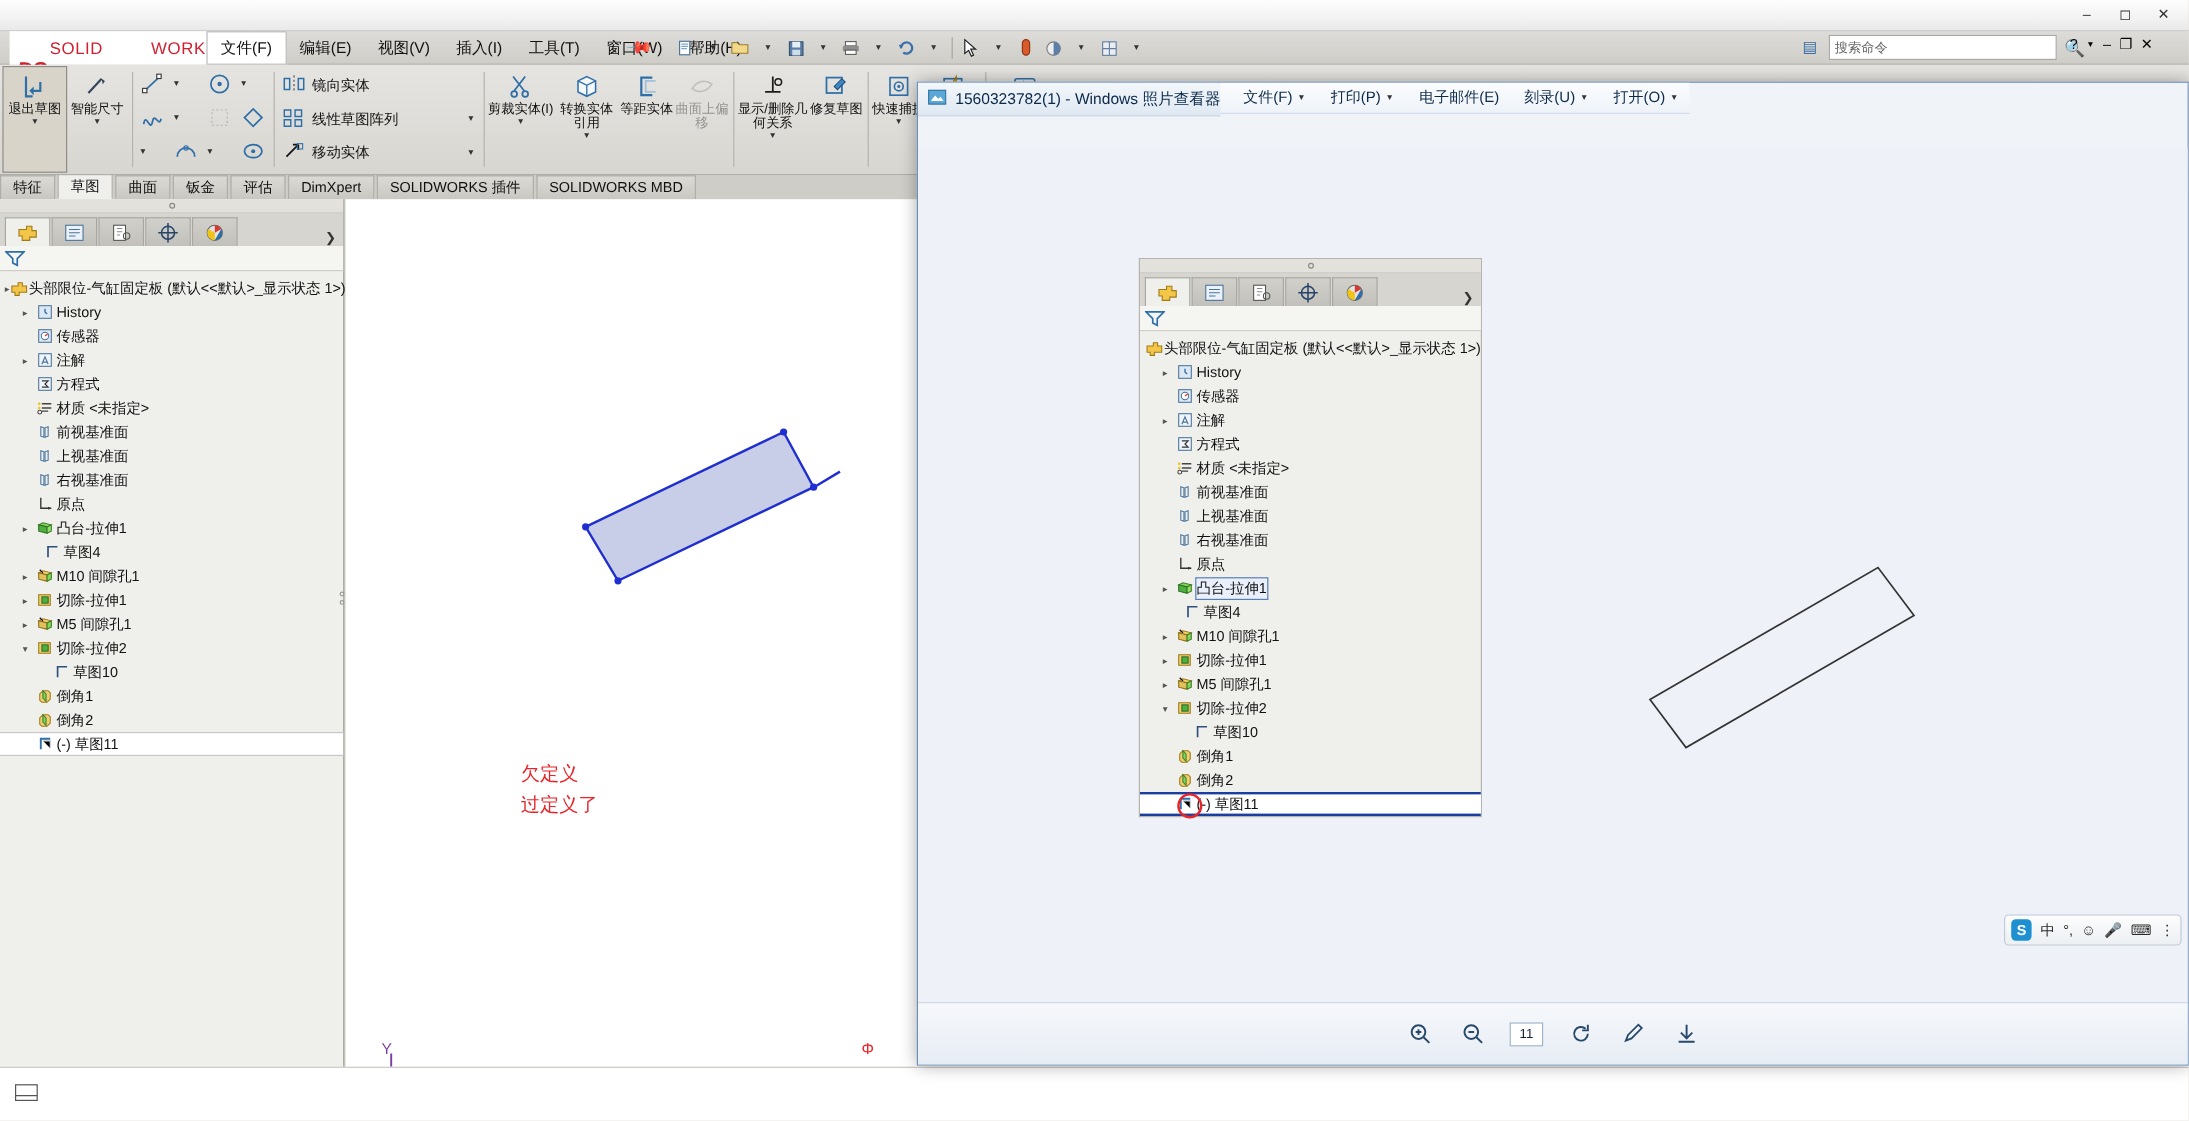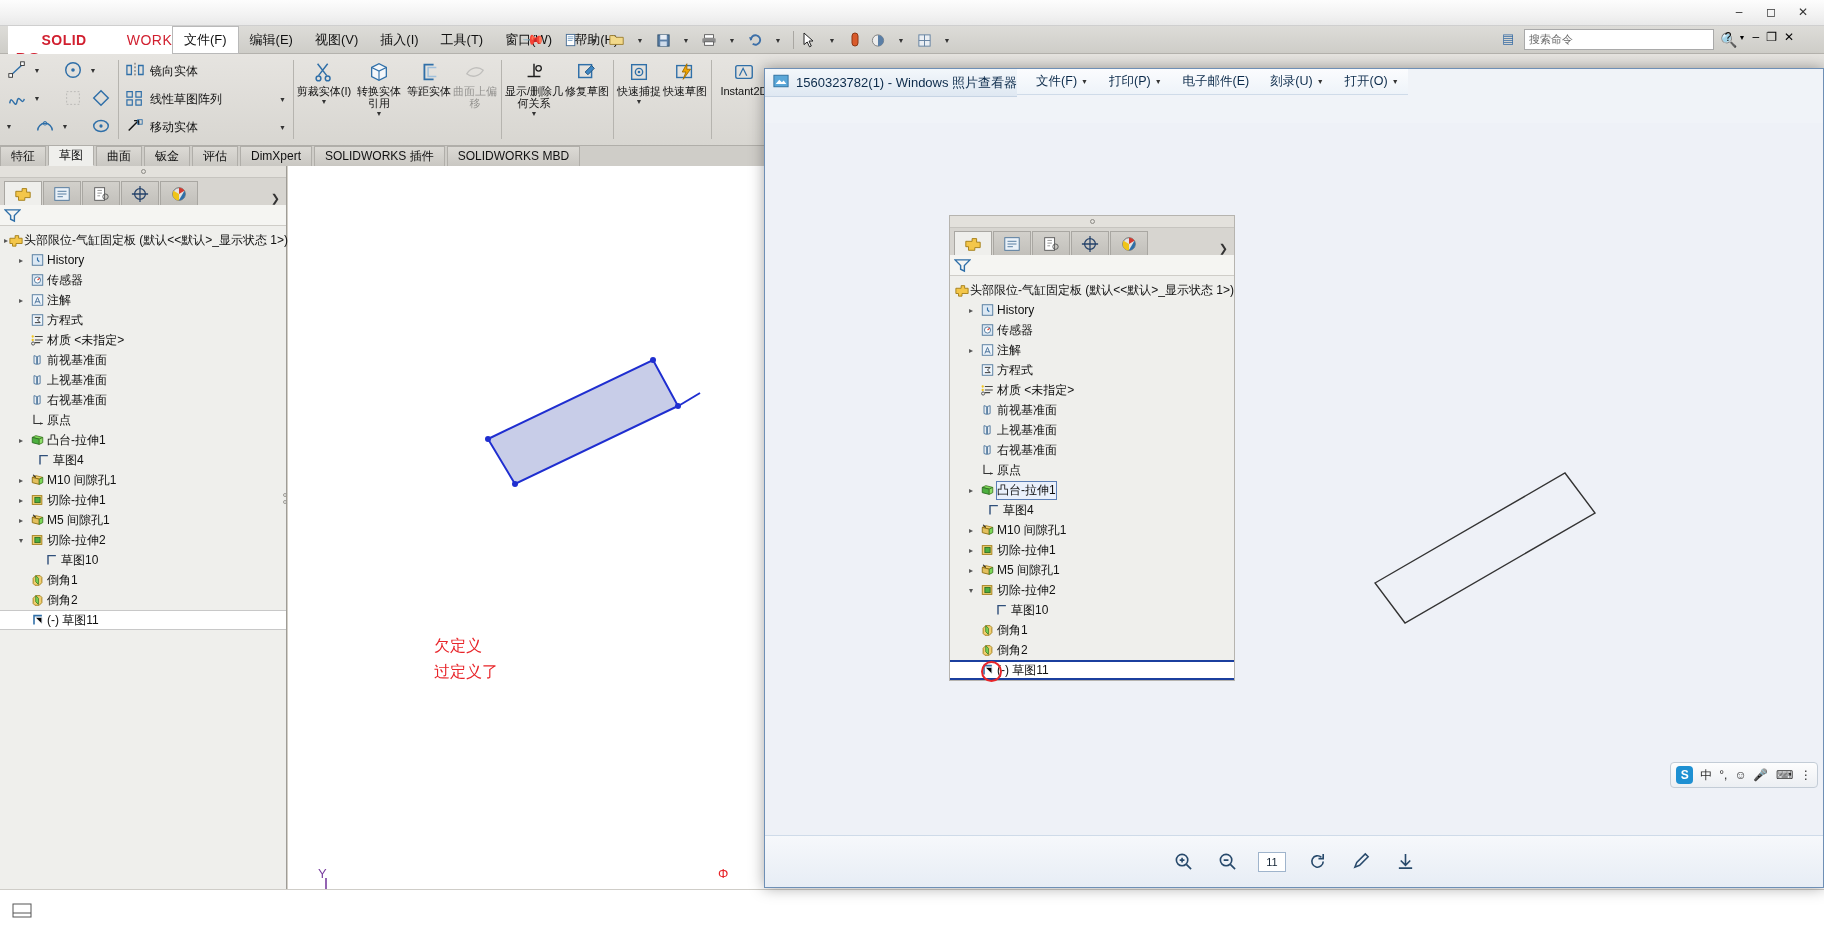--- a/index.html
+++ b/index.html
@@ -28,21 +28,21 @@
     position:absolute; left:0; top:26px; width:1824px; height:28px;
     background:linear-gradient(180deg,#dddcd8 0%,#cecdc8 100%);
     border-bottom:1px solid #b4b2ad;
   }
   .sw-logo {
     position:absolute; left:8px; top:0px; height:28px; width:165px;
     background:#fff; display:flex; align-items:center; padding-left:6px;
   }
   .sw-logo .ds { color:#d11f2f; font-weight:bold; font-style:italic; font-size:19px; letter-spacing:-1px;margin-top:40px;}
   .sw-logo .nm { color:#d11f2f; font-weight:bold; font-size:14px; letter-spacing:0.5px; margin-left:3px;}
-  .sw-logo .nm b { font-weight:bold; }
+  .sw-logo .nm b { font-weight:normal; }
   .sw-logo .nm i { font-style:normal; font-weight:normal;margin-left:40px;}
   .sw-menus { position:absolute; left:172px; top:0; height:28px; display:flex; align-items:center; }
   .sw-menu { padding:4px 11px; font-size:13px; color:#111; cursor:default; }
   .sw-menu.active { background:#fff; border:1px solid #b9b9b9; }
   .pin { position:absolute; left:525px; top:6px; font-size:14px; color:#3a6ea5; transform:rotate(45deg); }
 
   .sw-qat { position:absolute; left:560px; top:2px; height:24px; display:flex; align-items:center; gap:1px; }
   .qat-b { width:22px; height:22px; display:flex; align-items:center; justify-content:center; cursor:default;}
   .qat-sep { width:1px; height:18px; background:#a9a7a2; margin:0 3px; }
   .caret { font-size:7px; color:#333; }
@@ -303,20 +303,43 @@
       <span>?</span>
       <span style="font-size:7px">▼</span>
       <span>–</span>
       <span>❐</span>
       <span>✕</span>
     </div>
   </div>
 
   <div class="ribbon">
 
+    <div class="rgroup">
+      <div class="bigbtn selected">
+        <span class="ic">
+          <svg width="22" height="22" viewBox="0 0 24 24">
+              <path d="M4 3v18h6" fill="none" stroke="#2f6fa8" stroke-width="2"></path>
+              <path d="M17 8v8h-8" fill="none" stroke="#2f6fa8" stroke-width="2"></path>
+              <path d="M11 12l-4 4 4 4z" fill="#2f6fa8"></path>
+            </svg>
+        </span>
+        <span class="lb">退出草图</span>
+        <span class="dd">▼</span>
+      </div>
+      <div class="bigbtn">
+        <span class="ic">
+          <svg width="22" height="22" viewBox="0 0 24 24">
+              <path d="M4 18L16 5" stroke="#34465a" stroke-width="2" fill="none"></path>
+              <path d="M16 5l3 2-2 3z" fill="#34465a"></path>
+            </svg>
+        </span>
+        <span class="lb">智能尺寸</span>
+        <span class="dd">▼</span>
+      </div>
+    </div>
 
     <div class="rgroup">
       <div class="icogrid">
         <div class="smicell">
           <svg width="20" height="20" viewBox="0 0 22 22">
               <path d="M4 17L17 5" stroke="#2f6fa8" stroke-width="1.6"></path>
               <rect x="2" y="15" width="4" height="4" fill="#fff" stroke="#333"></rect>
               <rect x="15" y="2" width="4" height="4" fill="#fff" stroke="#333"></rect>
             </svg>
           </div>

